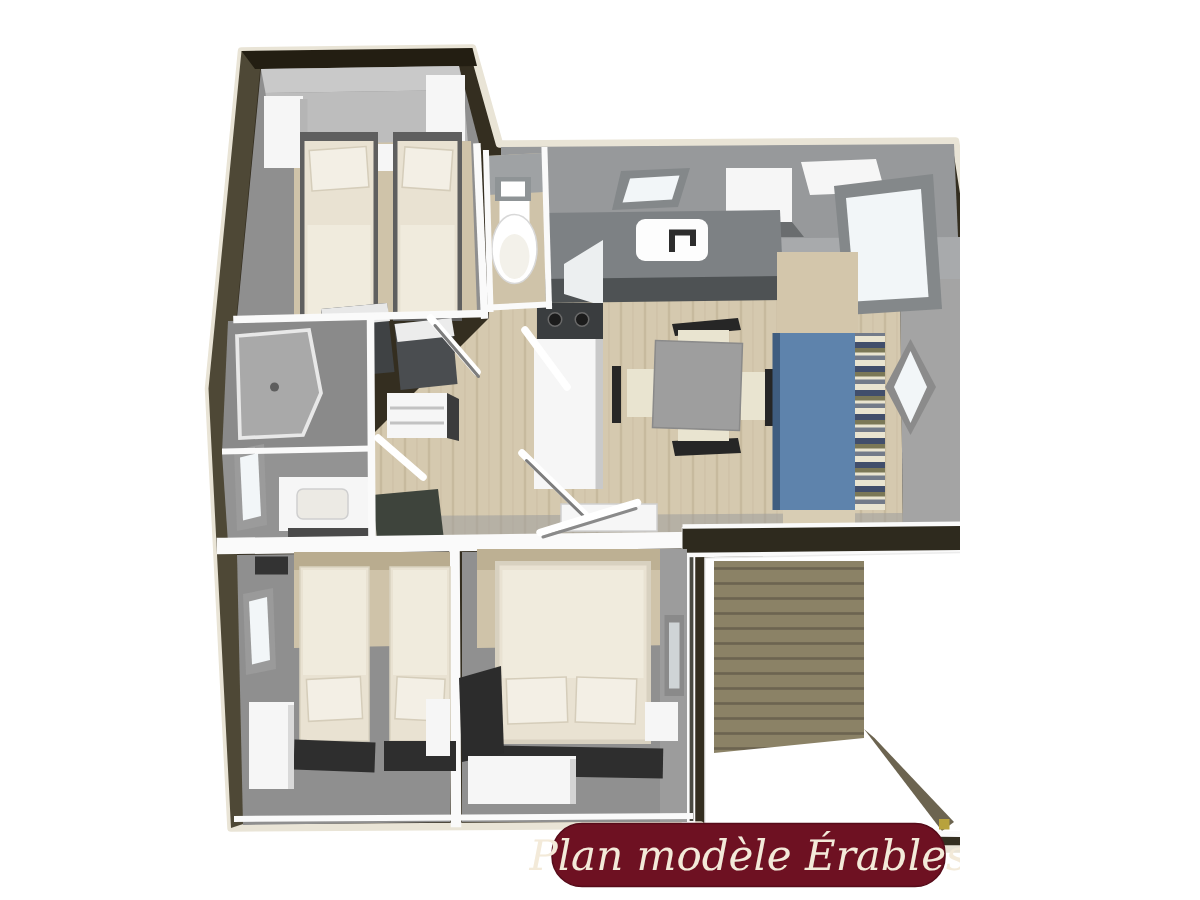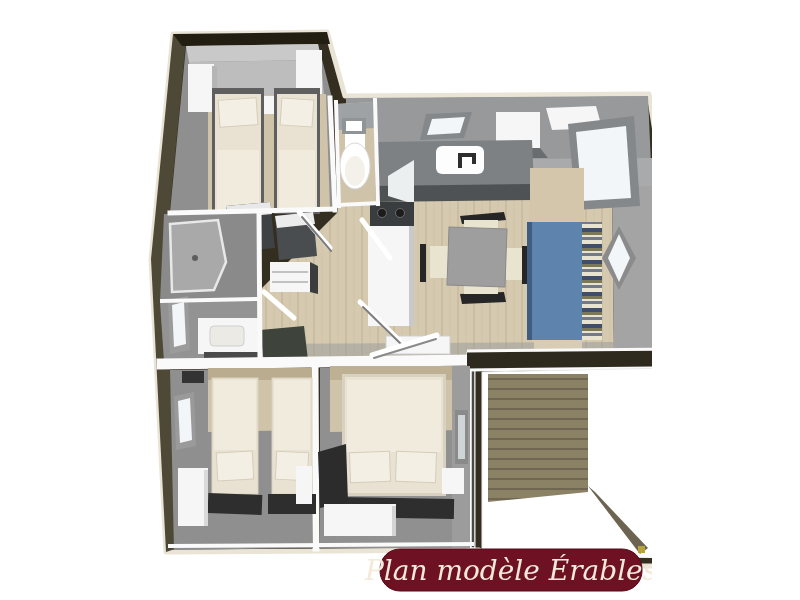--- a/index.html
+++ b/index.html
@@ -1,17 +1,17 @@
 <!DOCTYPE html>
 <html style="--page-bg: #ffffff; --trim-cream: #e9e4d6; --wall-dark: #342e20; --wall-darker: #231e12; --wall-olive: #4e4836; --wall-white: #fafafa; --wall-gray: #97999b; --wall-gray-light: #c9c9c9; --wall-gray-mid: #a8aaac; --floor-gray: #8f8f8f; --floor-beige: #cfc3a9; --floor-wood: #d5c9af; --floor-wood-line: #c7ba9e; --furn-white: #f6f6f6; --mattress: #e9e2d2; --sheet: #f0ebdd; --pillow: #f3efe5; --mat-dark: #2e2e2e; --counter-gray: #7d8184; --appliance-dark: #3a3d3f; --sofa-blue: #5e83ac; --stripe-navy: #414e6b; --stripe-cream: #e9e4d0; --stripe-olive: #7b7857; --table-gray: #9e9e9e; --chair-dark: #262626; --deck-plank: #8b8266; --deck-line: #6c6450; --banner-bg: #6e1122; --banner-text: #f3ead9;"><head>
 <meta charset="utf-8">
 <style>
   html,body{margin:0;padding:0;background:#ffffff;}
   .stage{position:relative;width:640px;height:600px;background:var(--page-bg,#ffffff);overflow:hidden;
-         font-family:"Liberation Sans",sans-serif;padding-left:12px;}
+         font-family:"Liberation Sans",sans-serif;}
   svg{display:block;}
   
   .trim        {stroke:var(--trim-cream,#e9e4d6);}
   .wallDark    {fill:var(--wall-dark,#342e20);}
   .wallDarker  {fill:var(--wall-darker,#231e12);}
   .wallOlive   {fill:var(--wall-olive,#4e4836);}
   .grayWall    {fill:var(--wall-gray,#97999b);}
   .grayWallLt  {fill:var(--wall-gray-light,#c9c9c9);}
   .grayWallMid {fill:var(--wall-gray-mid,#a8aaac);}
   .floorGray   {fill:var(--floor-gray,#8f8f8f);}

